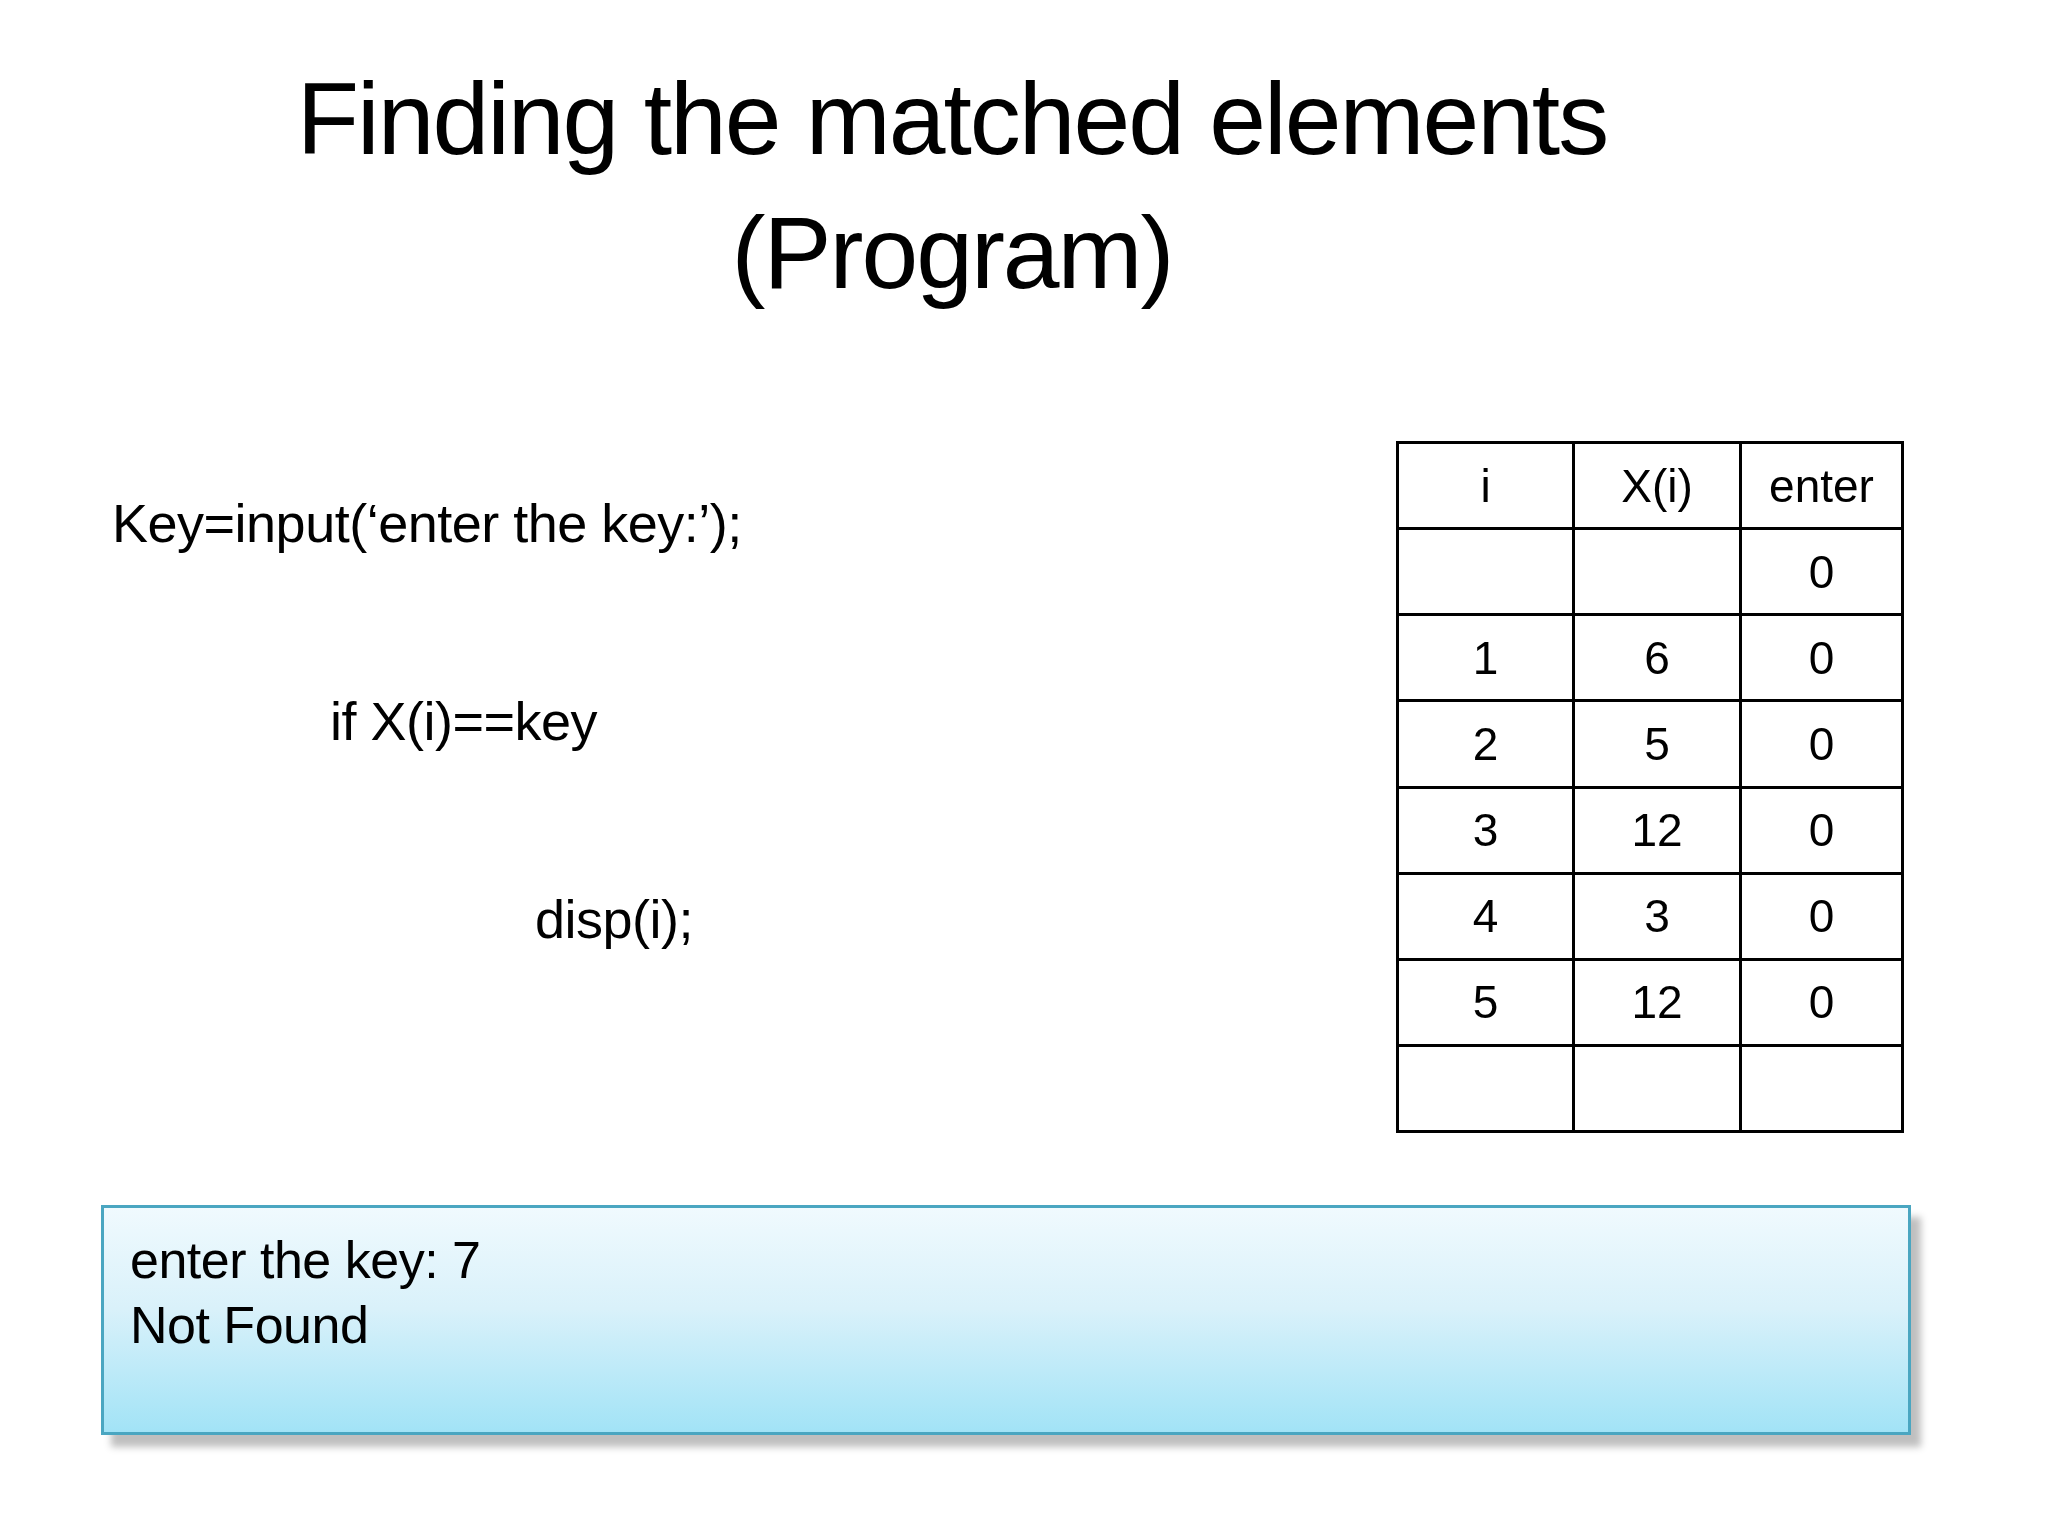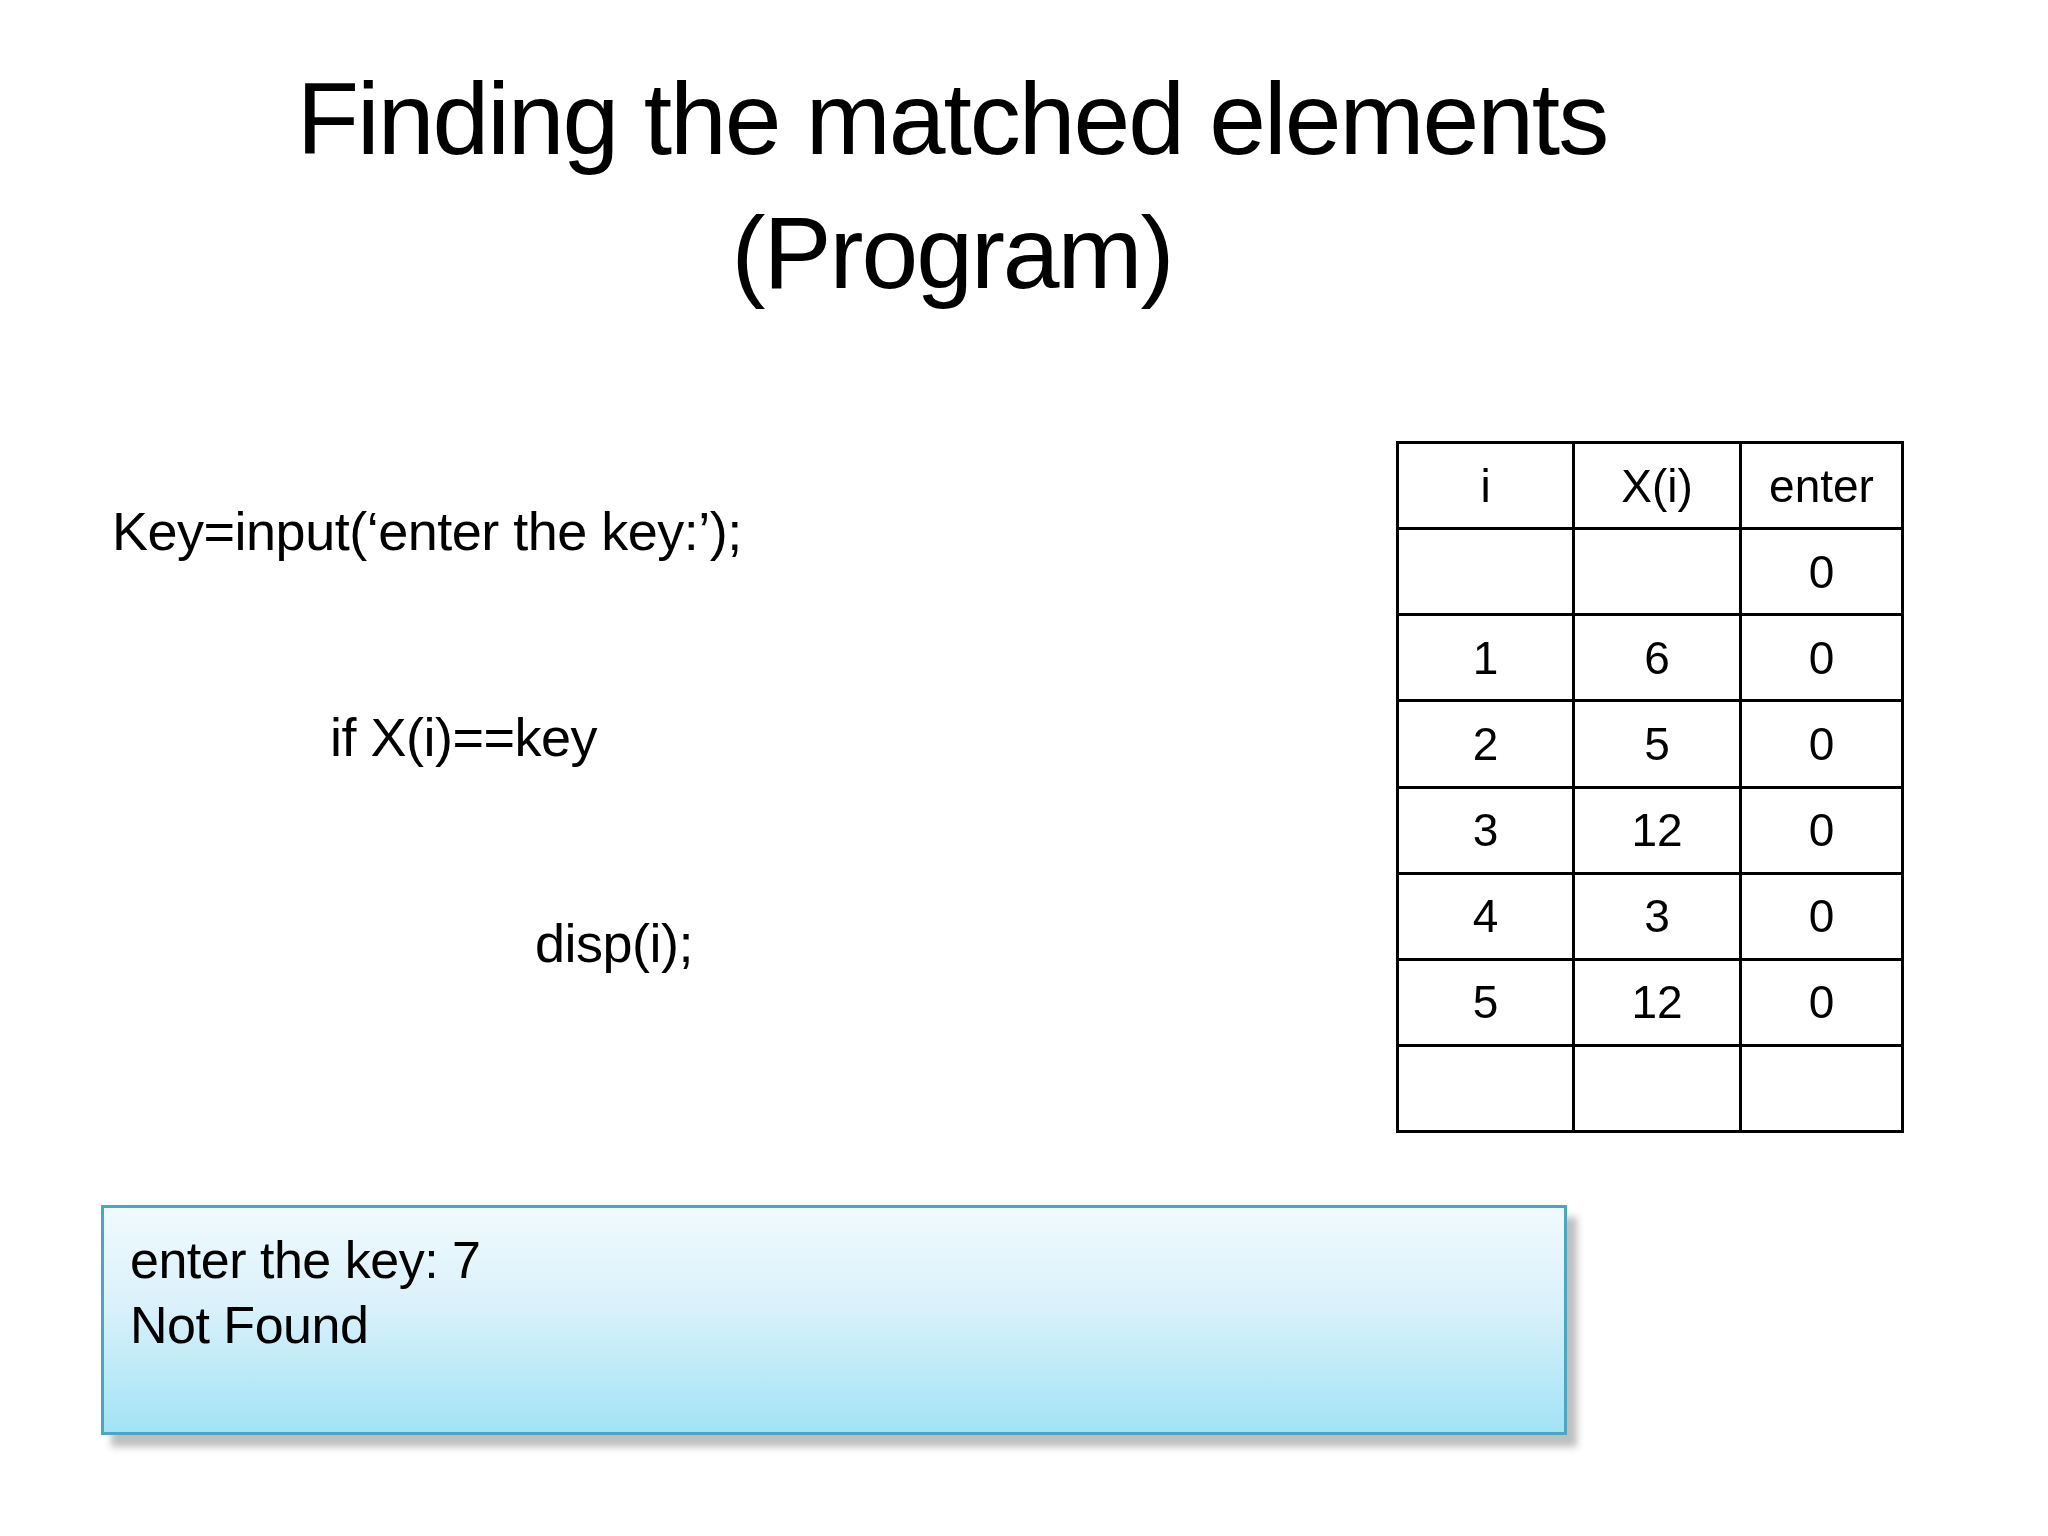--- a/index.html
+++ b/index.html
@@ -21,21 +21,21 @@
     color:#000000;
   }
   .code-block {
     position:absolute;
     left:112px; top:358px;
     font-size:54px;
     line-height:66px;
     letter-spacing:-0.5px;
     white-space:pre;
   }
-  .code-line { height:66px;margin-top:8px; }
+  .code-line { height:66px; }
   .ind-1 { margin-left:218px; }
   .ind-2 { margin-left:423px; }
   table.trace-table {
     position:absolute;
     left:1396px; top:441px;
     width:505px; height:692px;
     border-collapse:collapse;
     table-layout:fixed;
   }
   .trace-table th, .trace-table td {
@@ -46,21 +46,21 @@
     vertical-align:middle;
     padding:0;
   }
   .trace-table tr { height:86px; }
   .col-i { width:176px; }
   .col-xi { width:167px; }
   .col-count { width:162px; }
   .output-box {
     position:absolute;
     left:101px; top:1205px;
-    width:1466px; height:230px;
+    width:1810px; height:230px;
     box-sizing:border-box;
     border:3px solid #4AA6C1;
     background:linear-gradient(180deg, #F0FAFE 0%, #D9F1FA 45%, #A2E3F6 100%);
     box-shadow:10px 12px 7px rgba(0,0,0,0.25);
     padding:20px 13px 0 26px;
   }
   .output-line {
     font-size:52px;
     line-height:65px;
     white-space:pre;

